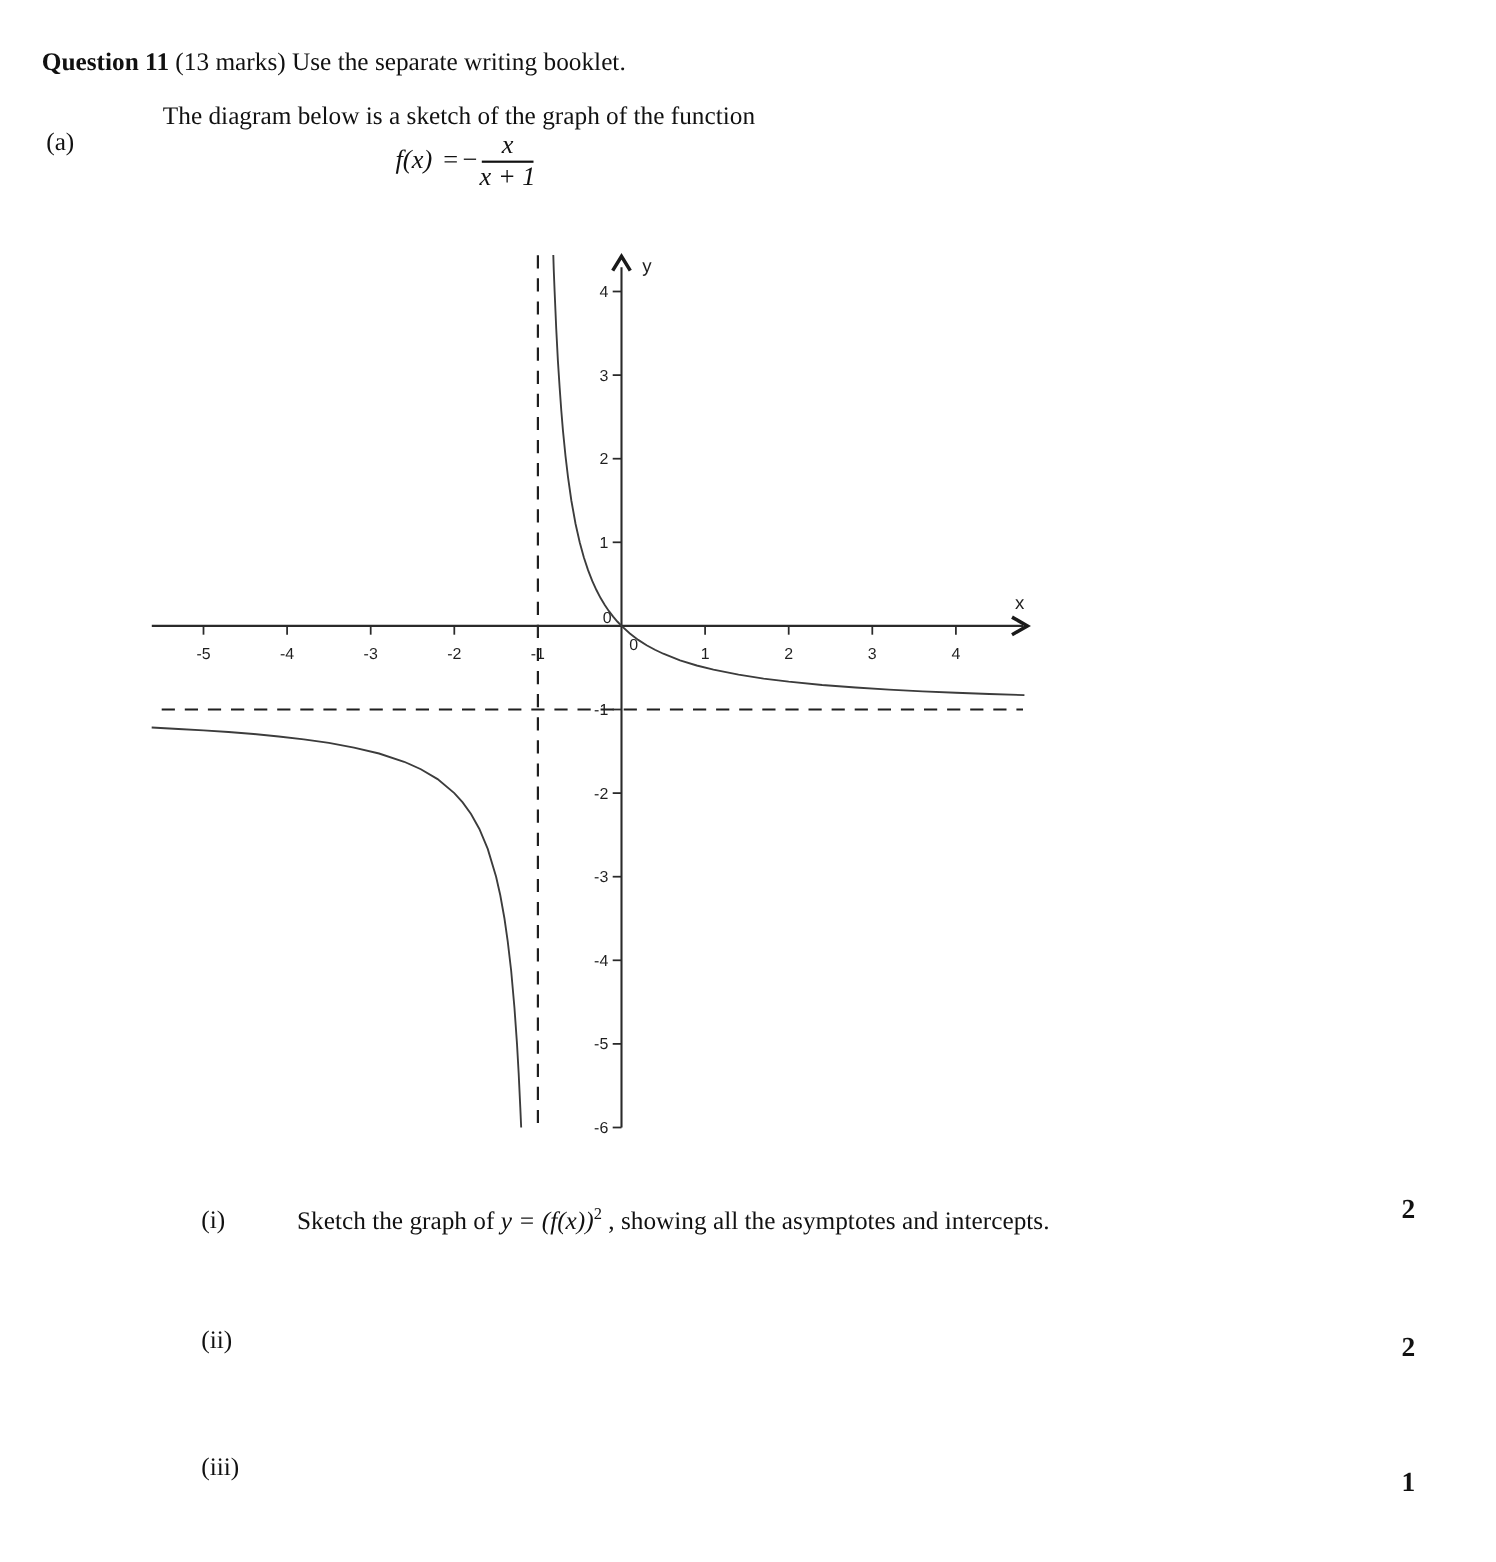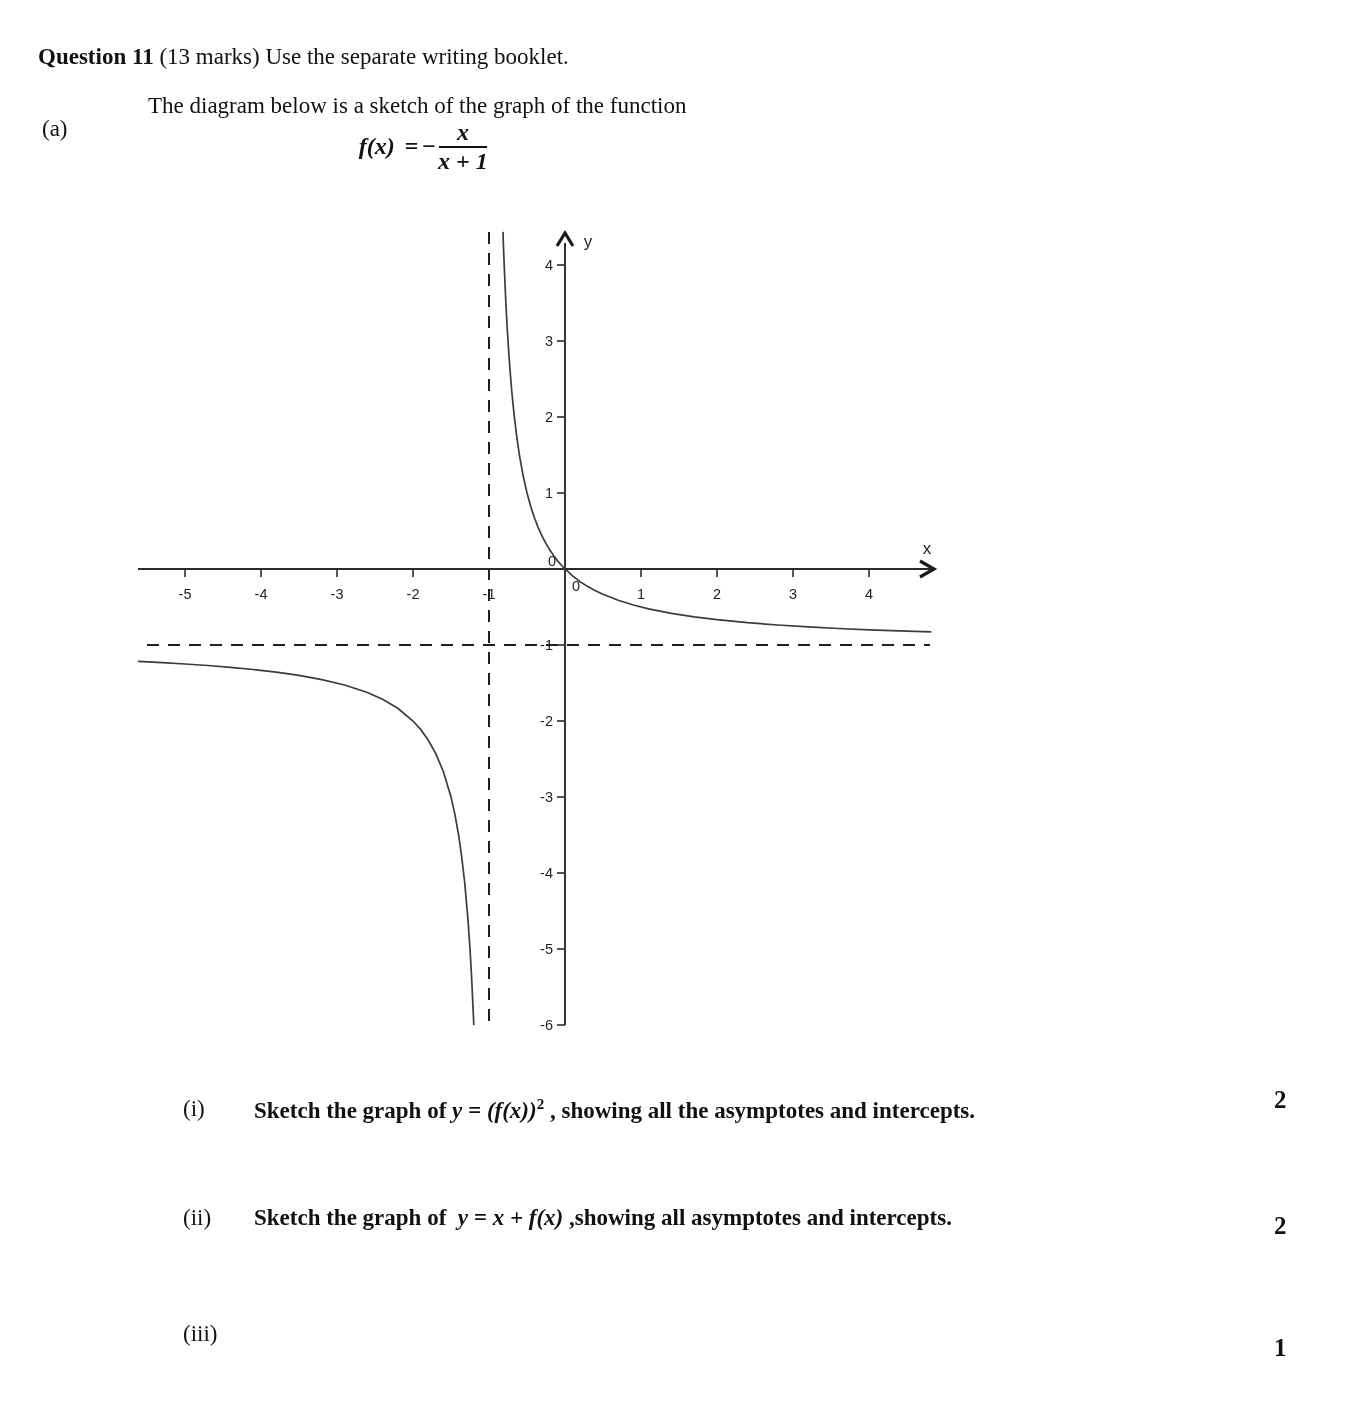--- a/index.html
+++ b/index.html
@@ -8,32 +8,32 @@
     font-family:"Liberation Serif", serif; color:#111111; overflow:hidden;
   }
   .header { position:absolute; left:38px; top:44px; font-size:23px; }
   .header .qbold { font-weight:bold; }
 
   .pa-label { position:absolute; left:42px; top:116px; font-size:23px; }
   .pa-row {
     position:absolute; left:148px; top:93px; height:80px;
     display:flex; align-items:center; font-size:23px; white-space:pre;flex-direction:column;
   }
-  .formula { display:inline-flex; align-items:center; font-size:24px; font-style:italic; margin-left:12px;font-weight:bold; }
+  .formula { display:inline-flex; align-items:center; font-size:24px; font-style:italic; margin-left:12px; }
   .formula .fx { margin-right:6px; }
   .formula .eq { font-style:normal; margin:0 4px; }
   .formula .minus { font-style:normal; margin-right:2px; }
   .frac { display:inline-flex; flex-direction:column; align-items:center; line-height:1.1; }
   .frac .num { padding:0 18px 1px 18px; border-bottom:2px solid #111; }
   .frac .den { padding-top:0; }
 
   .graph-wrap { position:absolute; left:130px; top:225px; width:825px; height:815px; }
 
   .subq-label { position:absolute; left:183px; font-size:23px; }
-  .subq-text  { position:absolute; left:254px; font-size:23px; white-space:pre-wrap;font-weight:bold; }
+  .subq-text  { position:absolute; left:270px; font-size:23px; white-space:pre-wrap; }
   .seg-plain { font-style:normal; }
   .seg-math  { font-style:italic; }
   .seg-sup   { font-style:normal; font-size:15px; vertical-align:9px; }
   .marks { position:absolute; left:1274px; font-size:25px; font-weight:bold; }
 
   .top-i   { top:1096px; }
   .top-ii  { top:1205px; }
   .top-iii { top:1321px; }
   .mk-i    { top:1086px; }
   .mk-ii   { top:1212px; }
@@ -114,20 +114,19 @@
         <text x="458" y="22" text-anchor="middle" font-family="&quot;Liberation Sans&quot;, sans-serif" font-size="17" fill="#1f1f1f">y</text>
         <text x="797" y="329" text-anchor="middle" font-family="&quot;Liberation Sans&quot;, sans-serif" font-size="17" fill="#1f1f1f">x</text>
         <path d="M373.0 6.9 L373.4 20.0 L374.2 40.0 L375.7 74.6 L377.2 103.3 L378.8 127.7 L380.3 148.6 L381.8 166.7 L384.1 189.7 L386.4 208.9 L389.4 230.0 L393.2 251.1 L397.0 268.0 L400.8 281.8 L404.6 293.3 L408.4 303.1 L412.2 311.4 L416.0 318.7 L419.8 325.0 L423.6 330.6 L427.4 335.6 L431.2 340.0 L435.0 344.0 L442.6 350.9 L450.2 356.7 L457.8 361.6 L465.4 365.7 L473.0 369.3 L488.2 375.3 L503.4 380.0 L518.6 383.8 L541.4 388.3 L564.2 391.9 L587.0 394.7 L617.4 397.7 L647.8 400.0 L678.2 401.9 L708.6 403.5 L739.0 404.8 L769.4 405.9 L801.3 406.9" fill="none" stroke="#3c3c3c" stroke-width="1.7"></path>
         <path d="M7.9 436.4 L32.2 437.7 L55.0 439.0 L77.8 440.5 L100.6 442.3 L123.4 444.5 L146.2 447.1 L169.0 450.4 L191.8 454.6 L214.6 460.0 L237.4 467.5 L252.6 474.3 L267.8 483.3 L283.0 496.0 L290.6 504.4 L298.2 515.0 L305.8 528.6 L313.4 546.7 L321.0 572.0 L324.8 588.9 L328.6 610.0 L331.6 631.1 L334.7 657.5 L337.7 691.4 L340.0 724.0 L341.5 750.4 L343.0 781.9 L343.8 800.0" fill="none" stroke="#3c3c3c" stroke-width="1.7"></path>
       </svg>
   </div>
 
   <div class="subq-label top-i">(i)</div>
   <div class="subq-text  top-i"><span class="seg-plain">Sketch the graph of </span><span class="seg-math">y = (f(x))</span><span class="seg-sup">2</span><span class="seg-plain">&nbsp;, showing all the asymptotes and intercepts.</span></div>
   <div class="subq-label top-ii">(ii)</div>
-  <div class="subq-text  top-ii"><span class="seg-plain">Sketch the graph of &nbsp;</span><span class="seg-math">y = x + f(x)</span><span class="seg-plain">&nbsp;,showing all asymptotes and intercepts.</span></div>
   <div class="subq-label top-iii">(iii)</div>
 
   <div class="marks mk-i">2</div>
   <div class="marks mk-ii">2</div>
   <div class="marks mk-iii">1</div>
 
 </div>
 
 </body></html>

